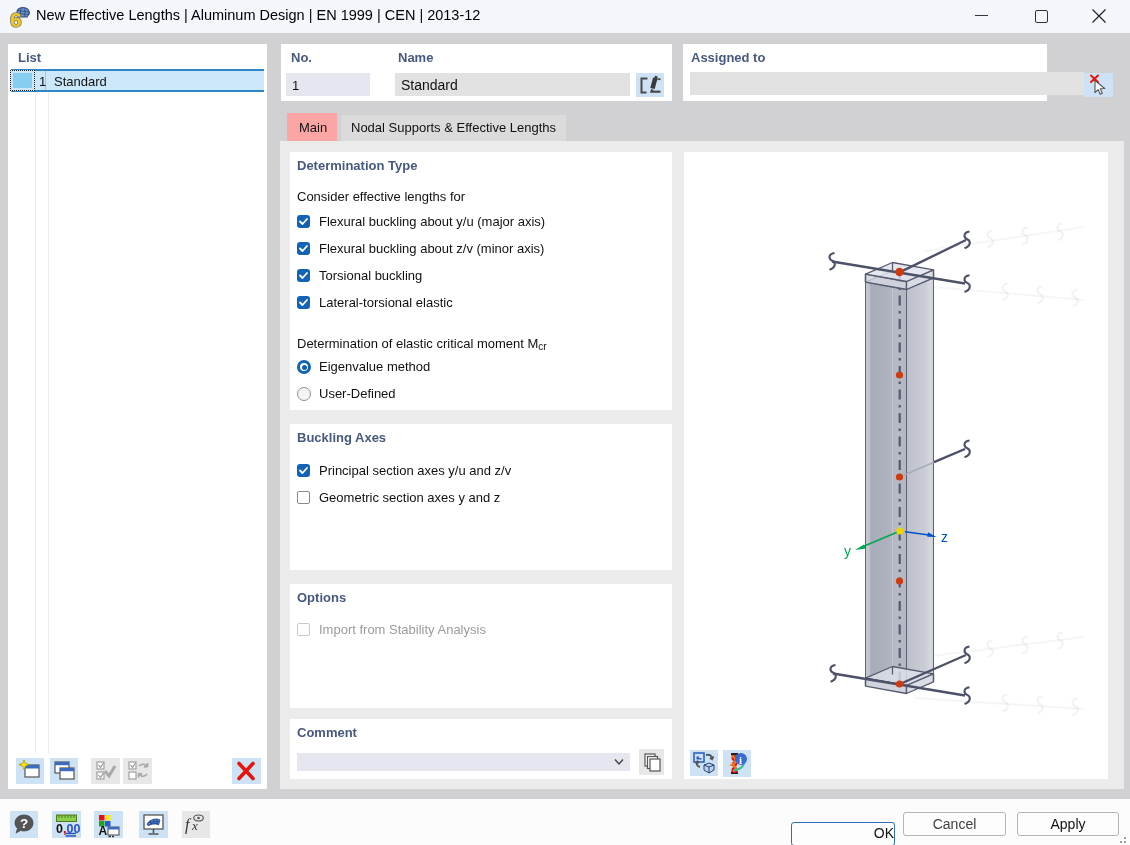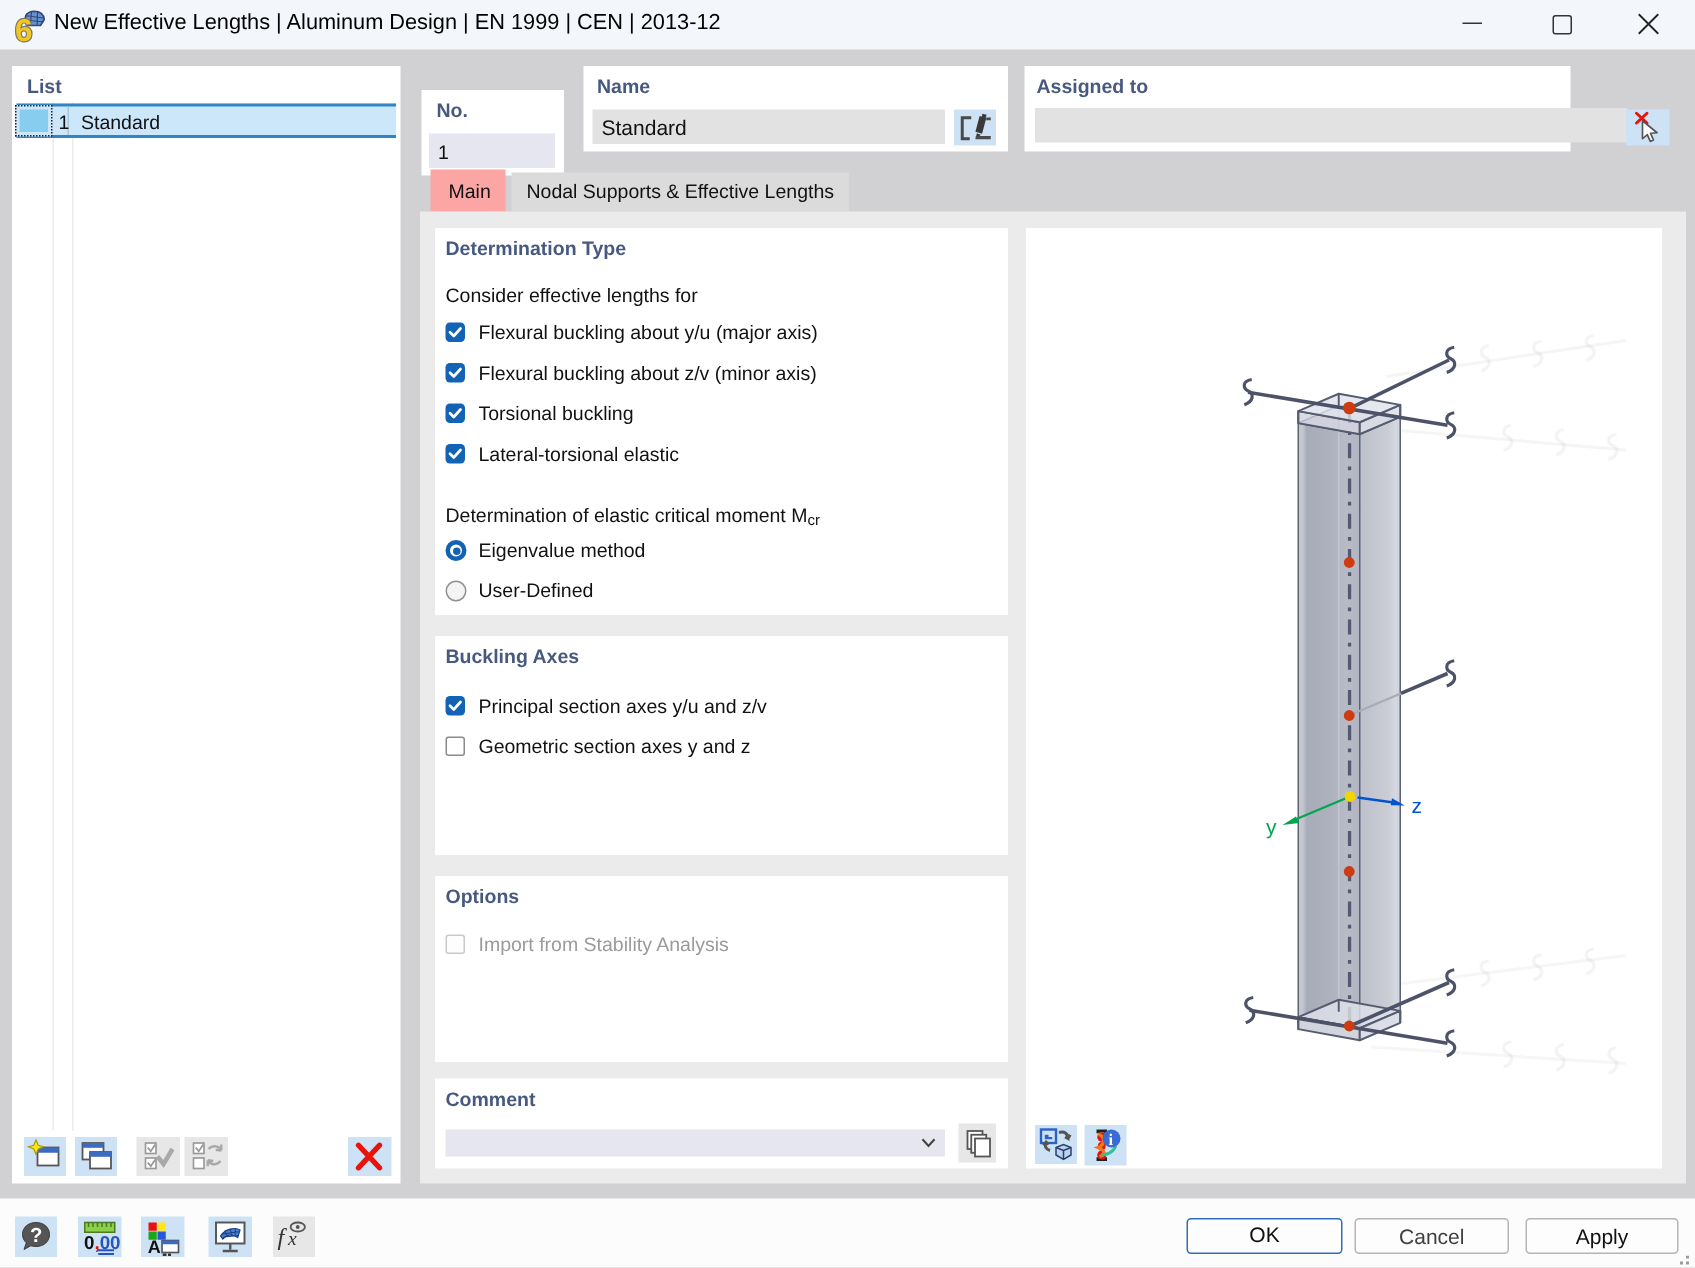--- a/index.html
+++ b/index.html
@@ -89,21 +89,21 @@
       <path d="M24 16 C21 19.5 17 18.5 15.5 15.5 M15.5 15.5 L15.5 19.5 M15.5 15.5 L19.2 16" stroke="#a8a8a8" stroke-width="1.6" fill="none"></path>
     </svg>
   </div>
   <div class="bluebtn" style="left:224px;top:714px;width:29px;height:26px;">
     <svg width="29" height="26" viewBox="0 0 29 26">
         <path d="M7 5.5 L21 20.5 M21 5.5 L7 20.5" stroke="#e8140c" stroke-width="3.6" stroke-linecap="round"></path>
       </svg>
   </div>
 </div>
 
-<div class="panel" style="left:281px;top:60px;width:95px;height:57px;">
+<div class="panel" style="left:281px;top:44px;width:95px;height:57px;padding-left:38px;">
   <div class="seclabel" style="position:absolute;left:10px;top:6px;">No.</div>
   <div class="abs" style="left:5px;top:29px;width:84px;height:23px;background:#e6e6f0;">
     <div class="txt abs" style="left:6px;top:5px;">1</div>
   </div>
 </div>
 
 <div class="panel" style="left:389px;top:44px;width:283px;height:57px;">
   <div class="seclabel" style="position:absolute;left:9px;top:6px;">Name</div>
   <div class="abs" style="left:6px;top:29px;width:235px;height:23px;background:#e2e2e2;">
     <div class="txt abs" style="left:6px;top:4px;font-size:14px;">Standard</div>
@@ -371,21 +371,21 @@
   </div>
   <div class="graybtn" style="left:182px;top:12px;width:28px;height:27px;" id="ic-fx">
     <svg width="28" height="27" viewBox="0 0 28 27">
       <text x="3" y="19" font-size="16" font-style="italic" fill="#333" font-family="Liberation Serif">f</text>
       <text x="10" y="19" font-size="13" font-style="italic" fill="#333" font-family="Liberation Serif">x</text>
       <ellipse cx="16.5" cy="7" rx="4.8" ry="3" fill="none" stroke="#555" stroke-width="1.2"></ellipse>
       <circle cx="16.5" cy="7" r="1.3" fill="#555"></circle>
     </svg>
   </div>
 
-  <div class="abs" style="left:791px;top:13px;width:104px;height:24px;background:#fdfdfd;border:1.5px solid #2e6fb7;border-radius:3px;box-sizing:border-box;text-align:center;">
+  <div class="abs" style="left:791px;top:23px;width:104px;height:24px;background:#fdfdfd;border:1.5px solid #2e6fb7;border-radius:3px;box-sizing:border-box;text-align:right;">
     <span style="font-size:14px;color:#111;line-height:21px;">OK</span>
   </div>
   <div class="abs" style="left:903px;top:13px;width:103px;height:24px;background:#fdfdfd;border:1px solid #b5b5b5;border-radius:3px;box-sizing:border-box;text-align:center;">
     <span style="font-size:14px;color:#404040;line-height:22px;">Cancel</span>
   </div>
   <div class="abs" style="left:1017px;top:13px;width:102px;height:24px;background:#fdfdfd;border:1px solid #b5b5b5;border-radius:3px;box-sizing:border-box;text-align:center;">
     <span style="font-size:14px;color:#111;line-height:22px;">Apply</span>
   </div>
   <svg class="abs" style="left:1117px;top:38px;" width="10" height="7" viewBox="0 0 10 7">
     <rect x="7" y="0" width="2" height="2" fill="#9a9aa0"></rect>

